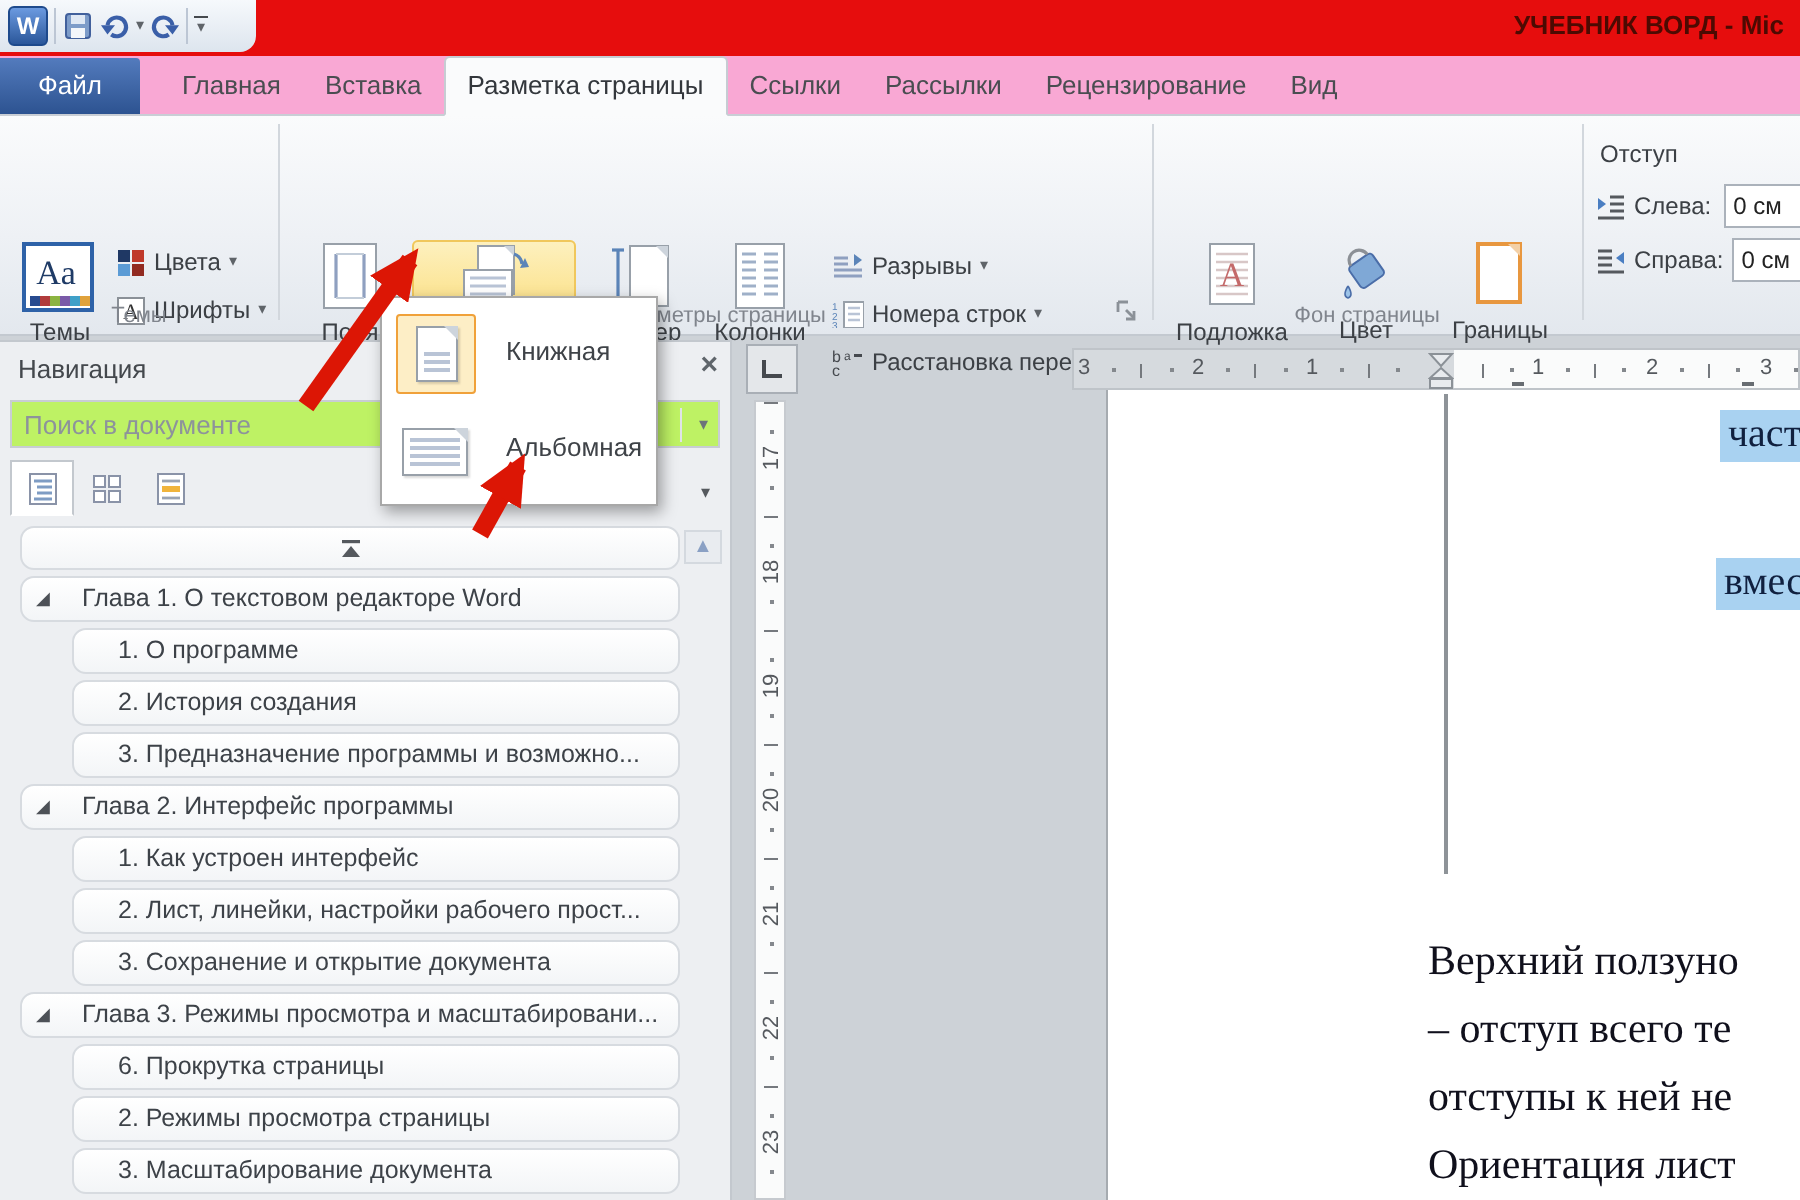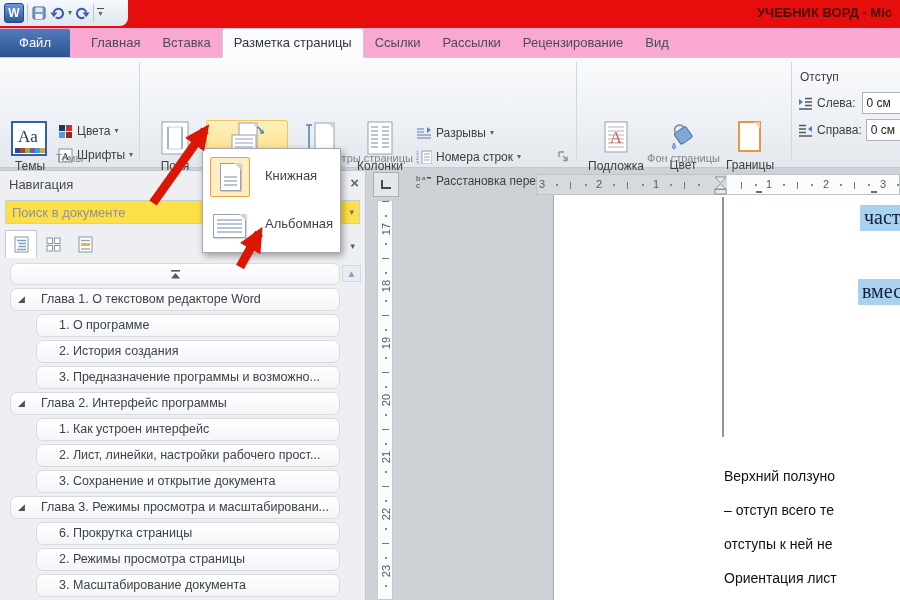--- a/index.html
+++ b/index.html
@@ -38,40 +38,40 @@
   .hl-amber{background:linear-gradient(#fdf1c0,#fbda72 60%,#f9d568);box-shadow:inset 0 0 0 1px #f0c75c;}
   .smallbtn{position:absolute;left:416px;height:22px;display:flex;align-items:center;gap:4px;font-size:12px;color:#3c4045;white-space:nowrap;}
   .dlauncher{position:absolute;right:6px;bottom:5px;width:13px;height:13px;}
 
   
   .indent-row{position:absolute;display:flex;align-items:center;gap:4px;font-size:12px;color:#3c4045;}
   .spinbox{width:54px;height:22px;border:1px solid #abb2bb;background:#fff;font-size:12px;color:#222;
     font-family:"Liberation Sans",sans-serif;padding:2px 4px;}
 
   
-  .orient-menu{position:absolute;left:202px;top:148px;width:139px;height:105px;background:#fff;
+  .orient-menu{position:absolute;left:190px;top:148px;width:139px;height:105px;background:#fff;
     border:1px solid #a8a8a8;box-shadow:2px 3px 7px rgba(0,0,0,.35);z-index:40;}
   .omenu-item{position:absolute;left:0;width:100%;height:50px;}
   .oicon-box{position:absolute;left:7px;top:5px;width:40px;height:40px;border-radius:2px;}
   .oicon-box.sel{border:1px solid #f0a13a;background:#fdeec6;}
   .olabel{position:absolute;left:62px;top:16px;font-size:13px;color:#3f4348;}
   .pageicon{position:absolute;background:#fff;border:1px solid #98a0a9;box-shadow:1px 1px 1px rgba(0,0,0,.15);}
   .pageicon .ln{position:absolute;left:3px;right:3px;height:2px;background:#b9c4d6;}
   .fold{position:absolute;right:-1px;top:-1px;width:0;height:0;border-left:7px solid transparent;border-top:7px solid #cdd4dc;}
 
   
   .arrows{position:absolute;left:0;top:0;z-index:60;pointer-events:none;}
 
   
   .navpane{position:absolute;left:0;top:170px;width:366px;height:430px;background:#edeff2;
     border-top:1px solid #c3c8ce;border-right:1px solid #c3c8ce;}
   .nav-header{position:absolute;left:0;top:0;width:100%;height:26px;display:flex;align-items:center;
     padding:0 9px;font-size:13px;color:#44484d;text-align:right;}
   .nav-close{position:absolute;right:6px;top:3px;font-size:15px;font-weight:bold;color:#5f656b;line-height:18px;}
-  .nav-search{position:absolute;left:5px;top:29px;width:355px;height:24px;background:#fde047;border:1px solid #c8cdd3;}
+  .nav-search{position:absolute;left:5px;top:29px;width:355px;height:24px;background:#bef264;border:1px solid #c8cdd3;}
   .nav-search input{position:absolute;left:4px;top:1px;width:320px;height:20px;border:none;outline:none;
     font-size:13px;color:#555;font-family:"Liberation Sans",sans-serif;background:transparent;}
   .nav-search input::placeholder{color:#8d939b;opacity:1;}
   .search-caret{position:absolute;right:5px;top:6px;font-size:9px;color:#6d737a;}
   .search-sep{position:absolute;right:18px;top:3px;width:1px;height:17px;background:#dfe3e8;}
   .nav-tabs{position:absolute;left:5px;top:59px;display:flex;height:28px;}
   .nav-tab{width:32px;height:28px;display:flex;align-items:center;justify-content:center;border:1px solid transparent;}
   .nav-tab.active{background:#fff;border-color:#c3c8ce;border-bottom-color:#fff;}
   .pane-caret{position:absolute;right:10px;top:70px;font-size:9px;color:#55595e;}
   .scrollup{position:absolute;right:4px;top:94px;width:19px;height:17px;background:#e9ecf0;border:1px solid #d4d9df;
@@ -99,21 +99,21 @@
   .hr-dash{position:absolute;top:7px;width:1px;height:7px;background:#75797e;}
   .hr-dot{position:absolute;top:9px;width:2px;height:2px;background:#84888d;}
   .hr-tabmark{position:absolute;bottom:1px;width:6px;height:2px;background:#686d72;}
   .page{position:absolute;left:553px;top:195px;width:347px;height:405px;background:#fff;
     border-left:1px solid #a6abb0;overflow:hidden;}
   .doc-vline{position:absolute;left:168px;top:2px;width:2px;height:240px;background:#8e9398;}
   .hl{position:absolute;background:#a9d2f1;font-family:"Liberation Serif",serif;font-size:20px;
     color:#10203f;padding:1px 4px 2px 4px;white-space:nowrap;}
   .caption{position:absolute;left:170px;top:213px;font-family:"Liberation Serif",serif;font-style:italic;
     font-size:20px;color:#131313;white-space:nowrap;}
-  .bodyline{position:absolute;left:170px;font-family:Liberation Sans, sans-serif;font-size:14px;color:#10101c;white-space:nowrap;}
+  .bodyline{position:absolute;left:160px;font-family:Liberation Serif, serif;font-size:21px;color:#10101c;white-space:nowrap;}
 </style>
 </head>
 <body>
 
 <div class="screen">
 
   <div class="titlebar">
     <div class="title-text">УЧЕБНИК ВОРД - Mic</div>
   </div>
   <div class="qat">

